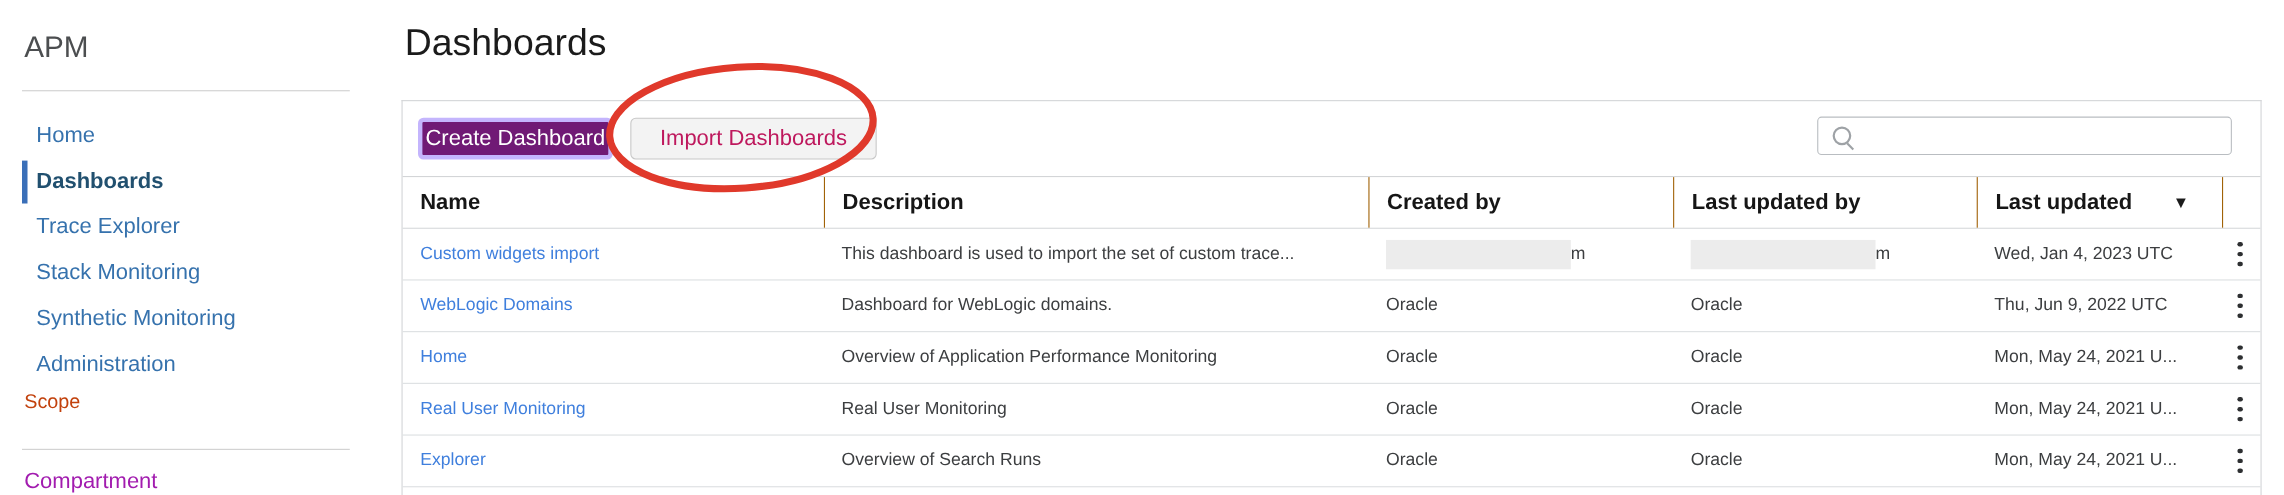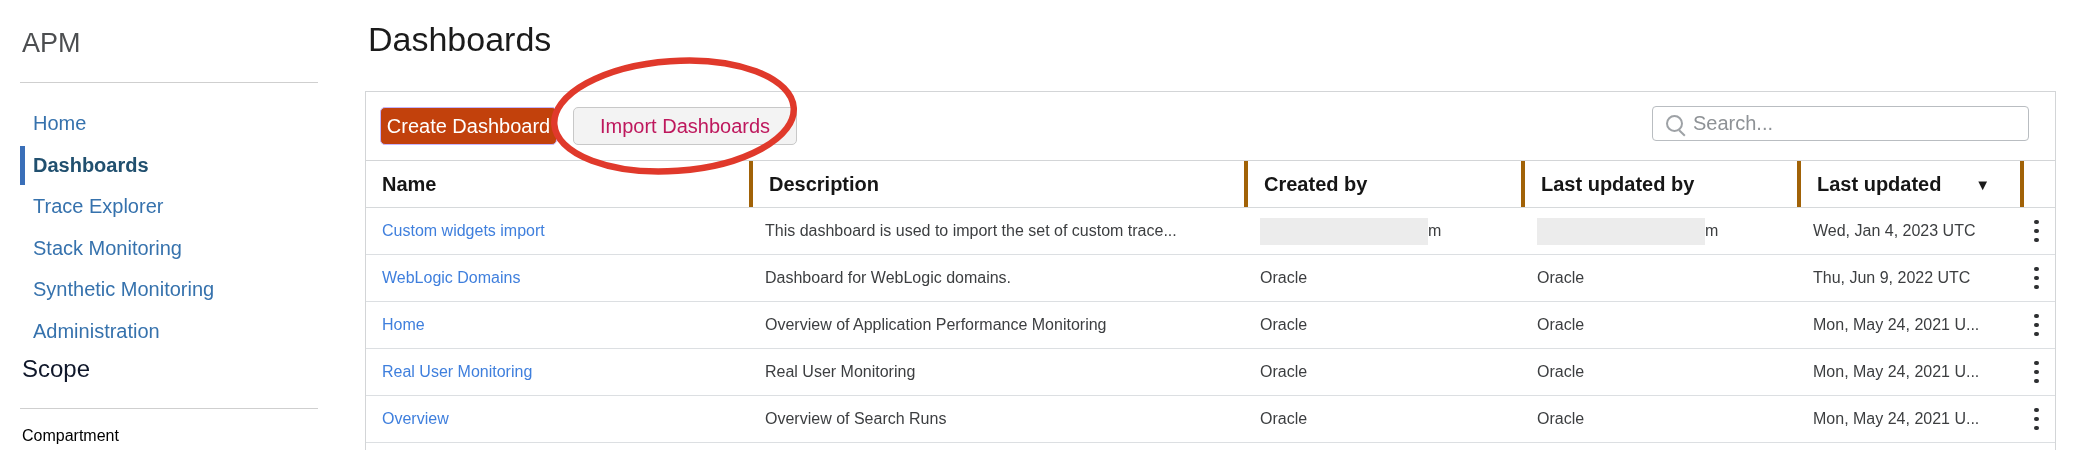--- a/index.html
+++ b/index.html
@@ -15,39 +15,39 @@
   .sb-divider { position:absolute; left:0; width:298px; height:0; border-top:1px solid #cfcfcf; }
   .sb-divider.d1 { top:70px; }
   .sb-divider.d2 { top:396px; }
   .nav { position:absolute; top:91px; left:0; width:298px; list-style:none; }
   .nav-item {
     position:relative; height:41.5px; display:flex; align-items:center;
     padding-left:13px; font-size:20px; color:#3672ad; cursor:pointer;
   }
   .nav-item.active { color:#21506f; font-weight:bold; }
   .active-bar { position:absolute; left:0; top:1px; bottom:1px; width:5px; background:#3a6fb8; }
-  .scope-title { position:absolute; top:343px; left:2px; font-size:24px; font-weight:400; color:#0f172a; }
-  .compartment-label { position:absolute; top:415px; left:2px; font-size:16px; color:#000000; }
+  .scope-title { position:absolute; top:343px; left:2px; font-size:18px; font-weight:400; color:#c2410c; }
+  .compartment-label { position:absolute; top:415px; left:2px; font-size:20px; color:#a21caf; }
   .compartment-select {
     position:absolute; top:443px; left:0; width:298px; height:44px;
     border:1px solid #999da1; border-radius:6px; background:#fff;
   }
 
   
   .page-title { position:absolute; left:368px; top:20px; font-size:34px; font-weight:400; color:#1b1b1b; }
 
   .panel {
     position:absolute; left:365px; top:91px; width:1691px; height:359px;
     border:1px solid #d3d5d7; border-bottom:none; background:#fff;
   }
   .toolbar { position:relative; height:68px; }
   .btn { display:flex; align-items:center; justify-content:center; font-size:20px; border-radius:5px; cursor:pointer; }
   .btn-primary {
     position:absolute; left:14px; top:15px; width:177px; height:38px;
-    background:#c2410c; color:#ffffff; border:1px solid #c4b5fd;
+    background:#701a75; color:#ffffff; border:4px solid #c4b5fd;
   }
   .btn-secondary {
     position:absolute; left:207px; top:15px; width:224px; height:38px;
     background:#f3f3f3; color:#be185d; border:1px solid #c8c8c8;
   }
   .search-box {
     position:absolute; right:26px; top:14px; width:377px; height:35px;
     border:1px solid #b9bdc1; border-radius:4px; background:#fff;
     display:flex; align-items:center; padding-left:13px;
   }
@@ -61,21 +61,21 @@
     margin-left:10px; font-family:"Liberation Sans", sans-serif; background:transparent;
   }
   .search-input::placeholder { color:#8e9296; }
 
   
   .thead { display:flex; height:48px; border-top:1px solid #d3d5d7; border-bottom:1px solid #d6d9db;justify-content:center; }
   .th {
     display:flex; align-items:center; padding-left:16px;
     font-size:20px; font-weight:bold; color:#161616; cursor:pointer;
   }
-  .th + .th { border-left:4px solid #a16207; }
+  .th + .th { border-left:1px solid #a16207; }
   .col-name { width:383px; }
   .col-desc { width:495px; }
   .col-created { width:277px; }
   .col-updatedby { width:276px; }
   .col-updated { width:223px; }
   .col-actions { flex:1; }
   .sort-caret { font-size:15px; color:#1b1b1b; margin-left:auto; margin-right:30px; }
 
   .trow { display:flex; height:47px; align-items:center; border-bottom:1px solid #dcdfe2; font-size:16px; color:#3c3e40; }
   .td { padding-left:16px; white-space:nowrap; overflow:hidden; }
@@ -122,21 +122,20 @@
 
 <h1 class="page-title">Dashboards</h1>
 
 <div class="panel">
 
   <div class="toolbar">
     <button class="btn btn-primary">Create Dashboard</button>
     <button class="btn btn-secondary">Import Dashboards</button>
     <div class="search-box">
       <span class="search-icon"></span>
-      <input class="search-input" type="text" placeholder="Search..." style="">
     </div>
   </div>
 
   <div class="thead">
     <div class="th col-name">Name</div>
     <div class="th col-desc">Description</div>
     <div class="th col-created">Created by</div>
     <div class="th col-updatedby">Last updated by</div>
     <div class="th col-updated">
       <span>Last updated</span>
@@ -199,21 +198,21 @@
     <div class="td col-actions" style="padding-left:0;">
       <span class="kebab">
           <i></i>
           <i></i>
           <i></i>
         </span>
     </div>
   </div>
 
   <div class="trow">
-    <div class="td col-name"><a>Overview</a></div>
+    <div class="td col-name"><a>Explorer</a></div>
     <div class="td col-desc">Overview of Search Runs</div>
     <div class="td col-created">Oracle</div>
     <div class="td col-updatedby">Oracle</div>
     <div class="td col-updated">Mon, May 24, 2021 U...</div>
     <div class="td col-actions" style="padding-left:0;">
       <span class="kebab">
           <i></i>
           <i></i>
           <i></i>
         </span>

